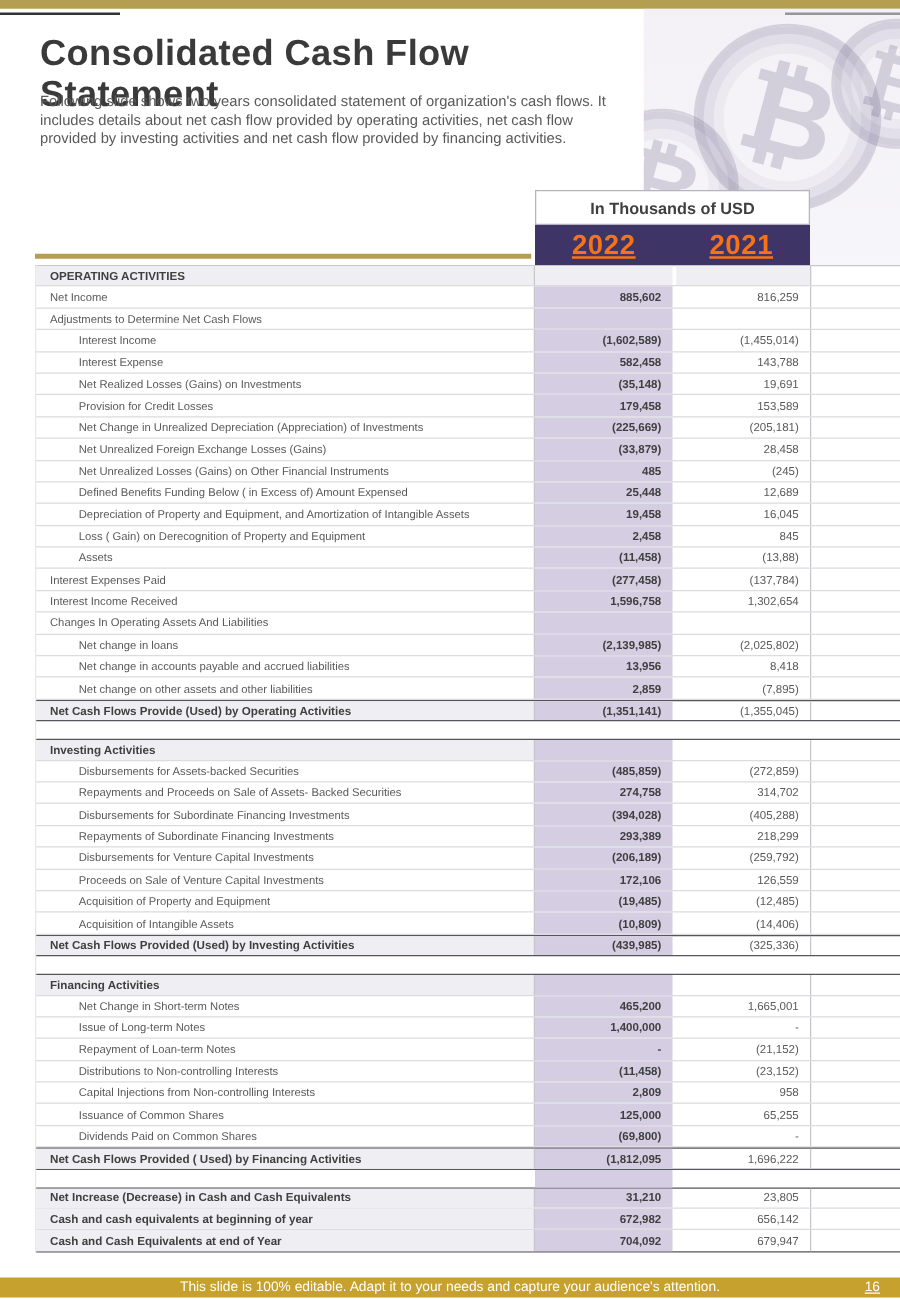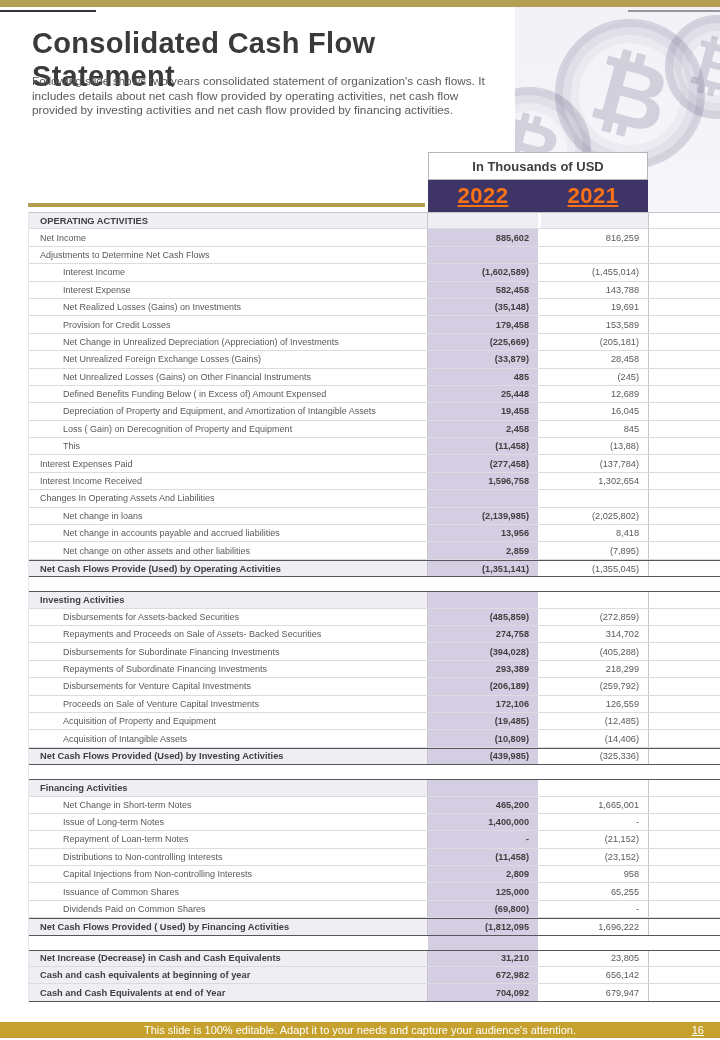--- a/index.html
+++ b/index.html
@@ -207,21 +207,21 @@
         <div class="gutter"></div>
         <div class="c2021">16,045</div>
       </div>
       <div class="row item indent1">
         <div class="lbl">Loss ( Gain) on Derecognition of Property and Equipment</div>
         <div class="c2022">2,458</div>
         <div class="gutter"></div>
         <div class="c2021">845</div>
       </div>
       <div class="row item indent1">
-        <div class="lbl">This</div>
+        <div class="lbl">Assets</div>
         <div class="c2022">(11,458)</div>
         <div class="gutter"></div>
         <div class="c2021">(13,88)</div>
       </div>
       <div class="row item">
         <div class="lbl">Interest Expenses Paid</div>
         <div class="c2022">(277,458)</div>
         <div class="gutter"></div>
         <div class="c2021">(137,784)</div>
       </div>

